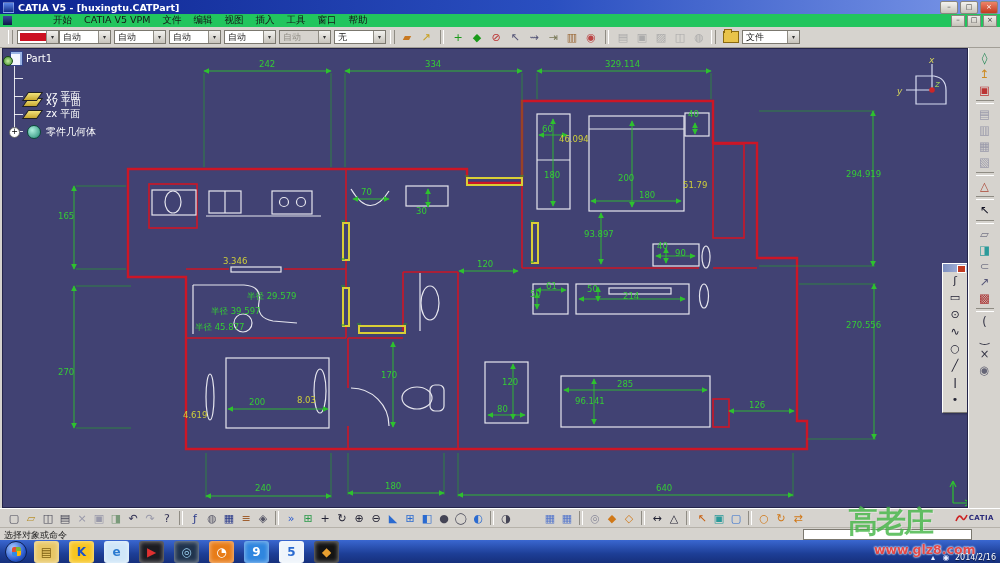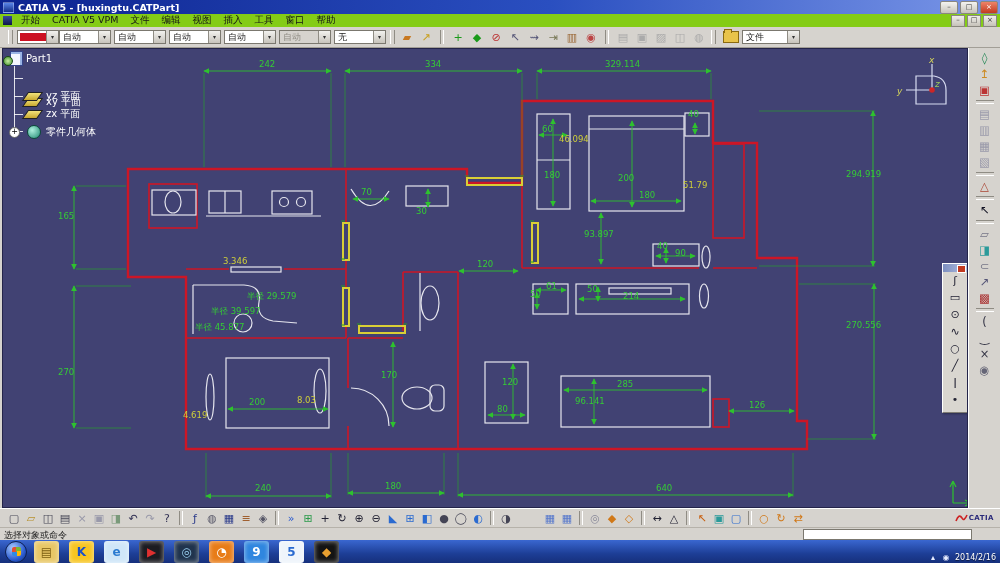--- a/index.html
+++ b/index.html
@@ -10,22 +10,22 @@
   .titlebar{position:absolute;left:0;top:0;width:100%;height:14px;
     background:linear-gradient(90deg,#0d2490,#2a4fc0 55%,#7b97e8);display:flex;align-items:center;
     color:#fff;font-size:9.5px;font-weight:bold;}
   .tb-icon{width:9px;height:9px;margin:0 4px 0 3px;background:linear-gradient(#5a86e8,#142e88);border:1px solid #cfd8ff66;}
   .winbtns{position:absolute;right:2px;top:1px;display:flex;gap:2px;}
   .wbtn{width:16px;height:11px;background:linear-gradient(#f4f3f0,#c8c4bb);border:1px solid #8a877f;
     font-size:7px;line-height:10px;text-align:center;color:#333;border-radius:2px;font-weight:normal;}
   .wbtn.close{background:linear-gradient(#ee8468,#c23a20);color:#fff;}
 
   
-  .menubar{position:absolute;left:0;top:14px;width:100%;height:13px;background:#84cc16;
-    border-bottom:1px solid #b6b2aa;display:flex;align-items:center;font-size:9.5px;color:#151515;}
+  .menubar{position:absolute;left:0;top:14px;width:100%;height:13px;background:#22c55e;
+    border-bottom:1px solid #b6b2aa;display:flex;align-items:center;font-size:9.5px;color:#151515;gap:32px;}
   .mico{width:9px;height:9px;background:linear-gradient(#384a9c,#0e1848);margin:0 3px;}
   .mitem{padding:0 6px;white-space:nowrap;}
   .mini-btns{position:absolute;right:3px;top:1px;display:flex;gap:2px;}
   .mbtn{width:12px;height:10px;background:linear-gradient(#efeeea,#c6c2b9);border:1px solid #8a877f;
     font-size:7px;line-height:9px;text-align:center;color:#333;}
 
   
   .gtoolbar{position:absolute;left:0;top:27px;width:100%;height:21px;background:#d6d3ce;
     border-bottom:1px solid #a29e96;display:flex;align-items:center;padding-left:4px;box-sizing:border-box;}
   .grip{width:3px;height:14px;border-left:1px solid #fff;border-right:1px solid #8f8c84;margin:0 4px;}
@@ -549,14 +549,18 @@
       </div>
     <div class="tray">
       <span style="display:inline-flex;gap:3px;">
           <span class="tico" style="color: rgb(230, 236, 255);">▴</span>
           <span class="tico" style="color: rgb(230, 236, 255);">◉</span>
         </span>
       <span class="tray-date">2014/2/16</span>
     </div>
   </div>
 
+  <div class="watermark">
+    <span class="wm1">高老庄</span>
+    <span class="wm2">www.glz8.com</span>
+  </div>
 
 </div>
 
 </body></html>

